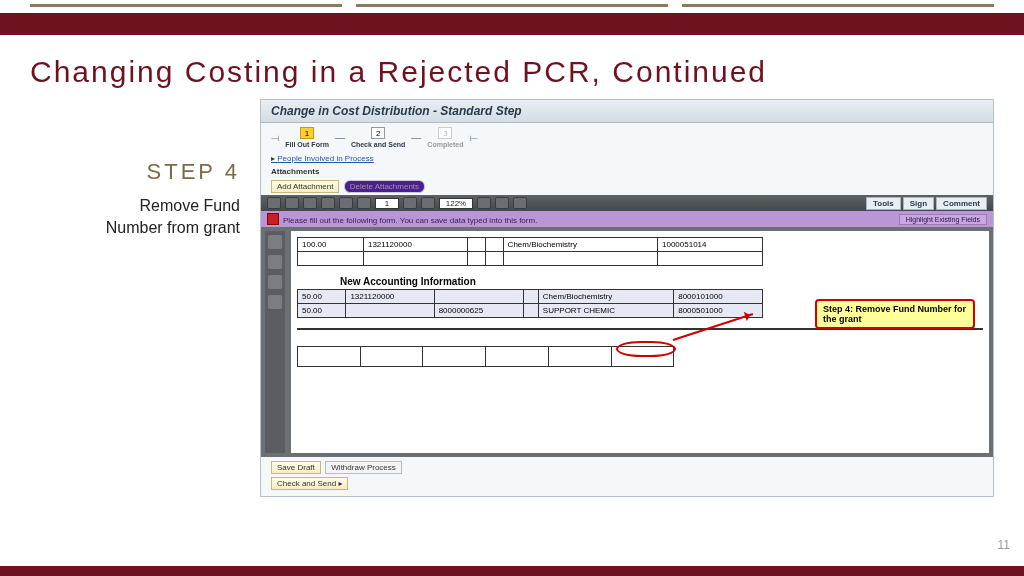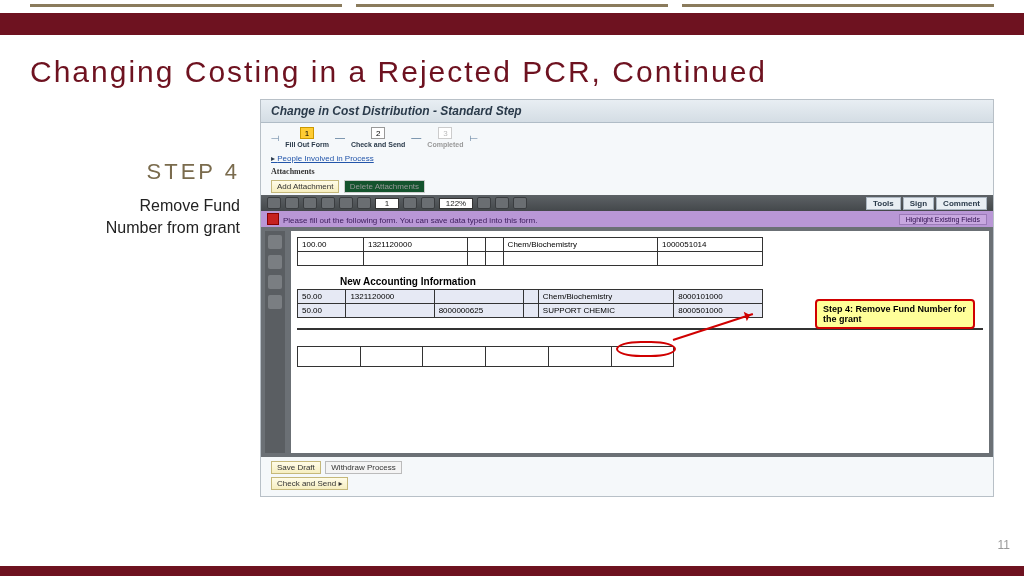--- a/index.html
+++ b/index.html
@@ -82,32 +82,32 @@
   .wiz-label { margin-top: 2px; color: #2a3a4a; font-weight: bold; font-size: 7px;}
   .wiz-label.faded { color: #999; }
   .wiz-arrow { color: #5a7a9a; font-size: 10px; }
   .ss-link {
     color: #2255aa; text-decoration: underline;
     font-size: 8px; padding: 2px 10px;
     display: inline-block;
   }
   .ss-link::before { content: "▸ "; color: #2a3a4a; }
   .ss-row { padding: 2px 10px; font-size: 8px; color: #333; }
-  .ss-row strong { font-weight: bold; font-family: Liberation Serif, serif; }
+  .ss-row strong { font-weight: bold; }
   .ss-btn {
     display: inline-block;
     background: linear-gradient(#fffce8,#f6eec0);
     border: 1px solid #c5b87a;
     padding: 1px 5px;
     font-size: 8px;
     color: #333;
     margin-right: 2px;
     cursor: pointer;
   }
-  .ss-btn.disabled { background: #14532d; border-color:#ccc; color:#999; }
+  .ss-btn.disabled { background: #4c1d95; border-color:#ccc; color:#999;border-radius:6px; }
   .ss-white-btn {
     display: inline-block;
     background: #f4f4f4;
     border: 1px solid #bbb;
     padding: 1px 5px;
     font-size: 8px;
     color: #333;
     cursor: pointer;
   }
   .pdf-toolbar {

